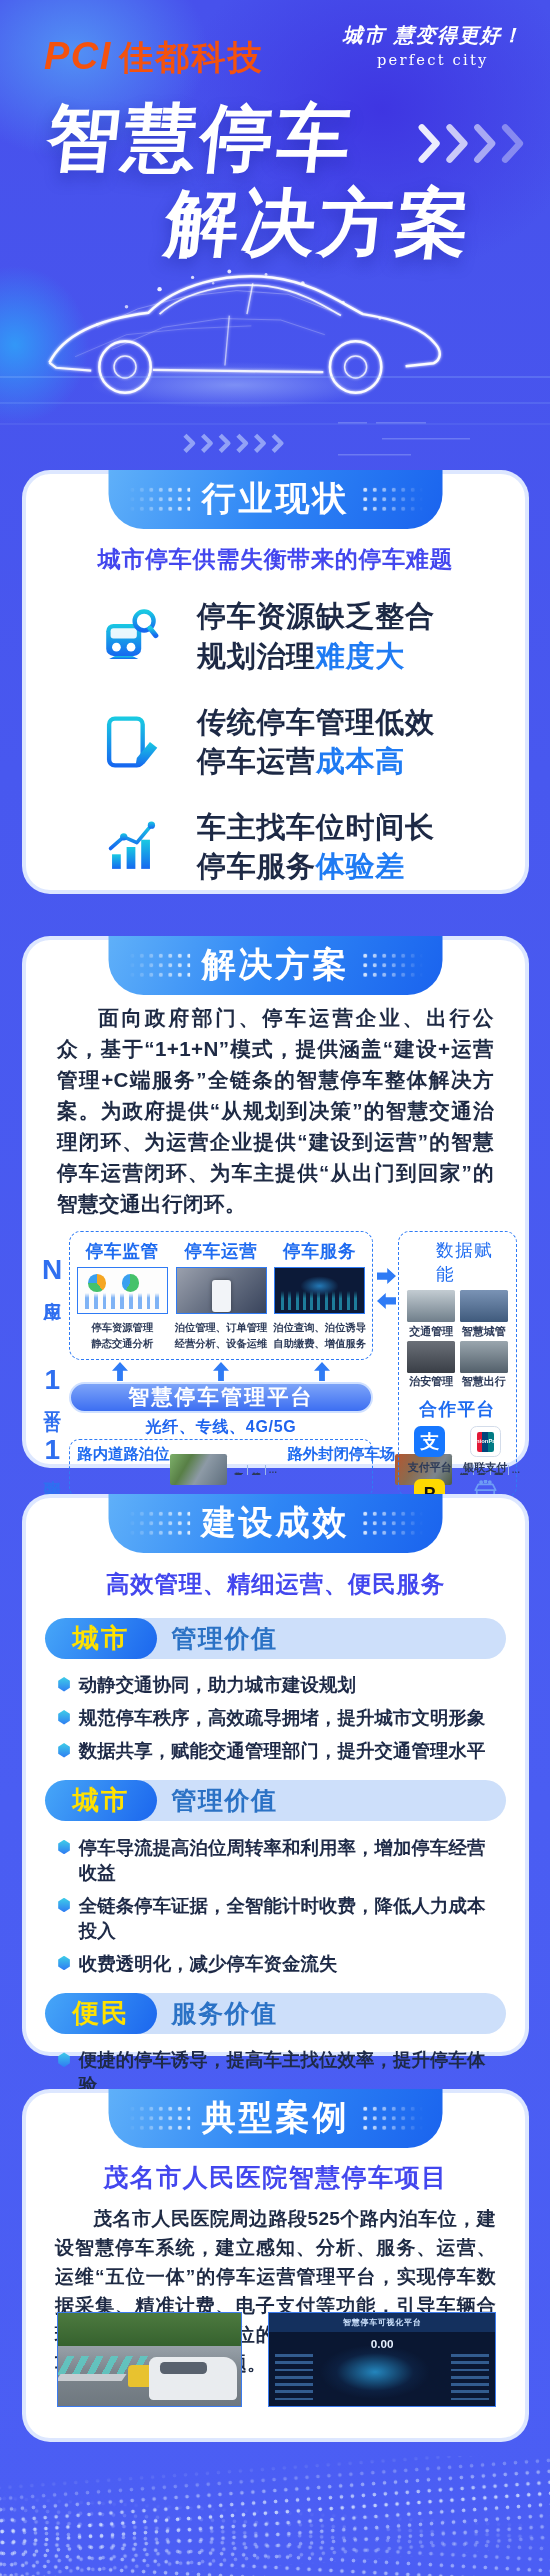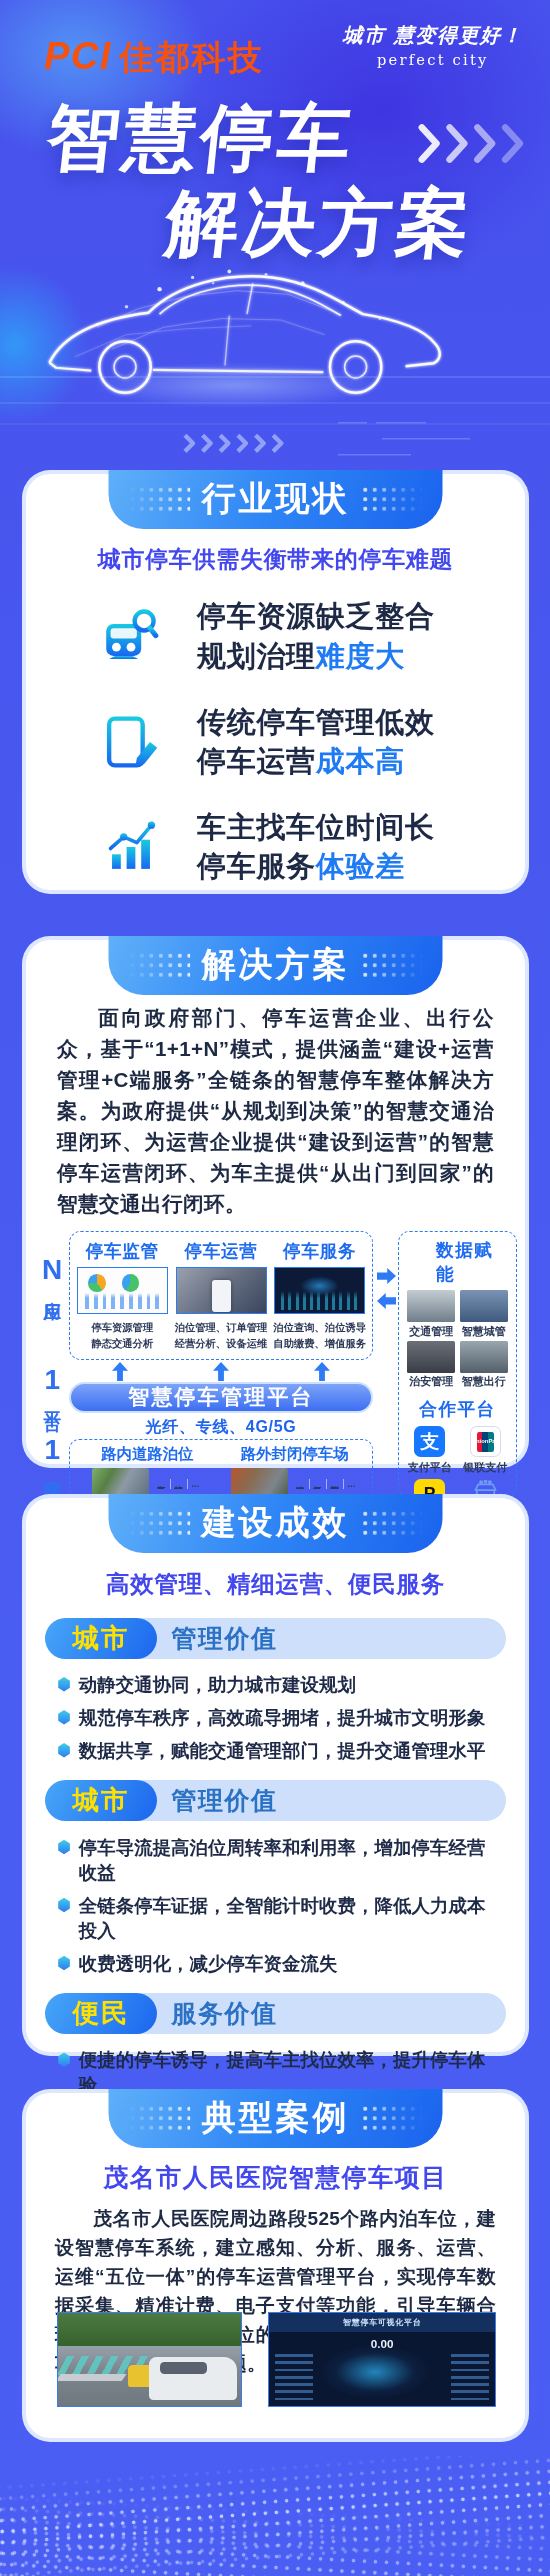--- a/index.html
+++ b/index.html
@@ -102,34 +102,34 @@
   .dcol-desc { margin-top:5.1px; color:#2c3a58; font-size:10.3px; font-weight:700; line-height:1.55; text-align:center; white-space:nowrap; }
   .d-uparrows { position:absolute; left:43px; top:137px; width:304px; display:flex; justify-content:space-around; }
   .d-pill { position:absolute; left:43px; top:157px; width:304px; height:31px; border-radius:15.4px;
             background:linear-gradient(180deg,#7da4f8 0%,#3c6ef2 100%); border:2.2px solid #cfe0ff;
             display:flex; align-items:center; justify-content:center;
             color:#fff; font-size:21px; font-weight:900; letter-spacing:2.2px; }
   .d-fiber { position:absolute; left:43px; top:192px; width:304px; text-align:center;
              color:#1f64ee; font-size:16px; font-weight:800; letter-spacing:0.7px; }
   .d-bottom { position:absolute; left:43px; top:214px; width:304px; height:59px;
               border:1.5px dashed #2f7bf5; border-radius:10.3px; display:flex; padding:4.4px 7.3px; gap:7.3px; }
-  .dhalf { flex:1; display:flex; flex-direction:column; }
+  .dhalf { flex:1; display:flex; flex-direction:row; }
   .dhalf-title { color:#1e6bf0; font-size:15.4px; font-weight:900; text-align:center; white-space:nowrap; }
   .dhalf-row { display:flex; align-items:center; justify-content:center; gap:4.4px; margin-top:2.9px; }
   .mini-img { width:57px; height:31px; border-radius:2.2px; }
   .img-road { background:linear-gradient(120deg,#7db06a 0%,#587f46 30%,#8d9aa6 55%,#5d6d7c 100%); }
   .img-gate { background:linear-gradient(120deg,#b8552f 0%,#8a6b4f 35%,#7c858d 70%,#4c5a44 100%); }
   .vtags { display:flex; align-items:stretch; }
   .vtag { writing-mode:vertical-rl; text-orientation:upright; font-size:8.8px; color:#2c3a58; font-weight:700;
           padding:0 2.2px; border-left:0.7px solid #9db8e8; max-height:32px; overflow:hidden; }
   .vtag:first-child { border-left:none; }
   .d-lr { position:absolute; left:351px; top:43px; }
   .d-right { position:absolute; left:372px; top:5.9px; width:119px; height:267px;
              border:1.5px dashed #2f7bf5; border-radius:11.7px; padding:5.9px 5.1px; display:flex; flex-direction:column; align-items:center; }
-  .dp-title { color:#1e6bf0; font-size:17.6px; font-weight:700; letter-spacing:1.5px;margin-left:32px; }
+  .dp-title { color:#1e6bf0; font-size:17.6px; font-weight:400; letter-spacing:1.5px;margin-left:32px; }
   .phgrid { display:grid; grid-template-columns:1fr 1fr; gap:2.2px 4.4px; margin-top:4.4px; }
   .ph { display:flex; flex-direction:column; align-items:center; }
   .ph-img { width:48px; height:32px; border-radius:1.5px; }
   .ph0 { background:linear-gradient(180deg,#c3ccd2 0%,#6f7e8a 100%); }
   .ph1 { background:linear-gradient(180deg,#7a93b5 0%,#3f5a7c 100%); }
   .ph2 { background:linear-gradient(180deg,#6b7078 0%,#393e46 100%); }
   .ph3 { background:linear-gradient(180deg,#9aa6ae 0%,#525f6a 100%); }
   .ph-cap { font-size:11px; color:#2c3a58; font-weight:700; margin-top:1.5px; white-space:nowrap; }
   .coop-title { color:#1e6bf0; font-size:17.6px; font-weight:900; letter-spacing:1.5px; margin-top:7.3px; }
   .partgrid { display:grid; grid-template-columns:1fr 1fr; gap:4.4px 11.7px; margin-top:5.9px; }

